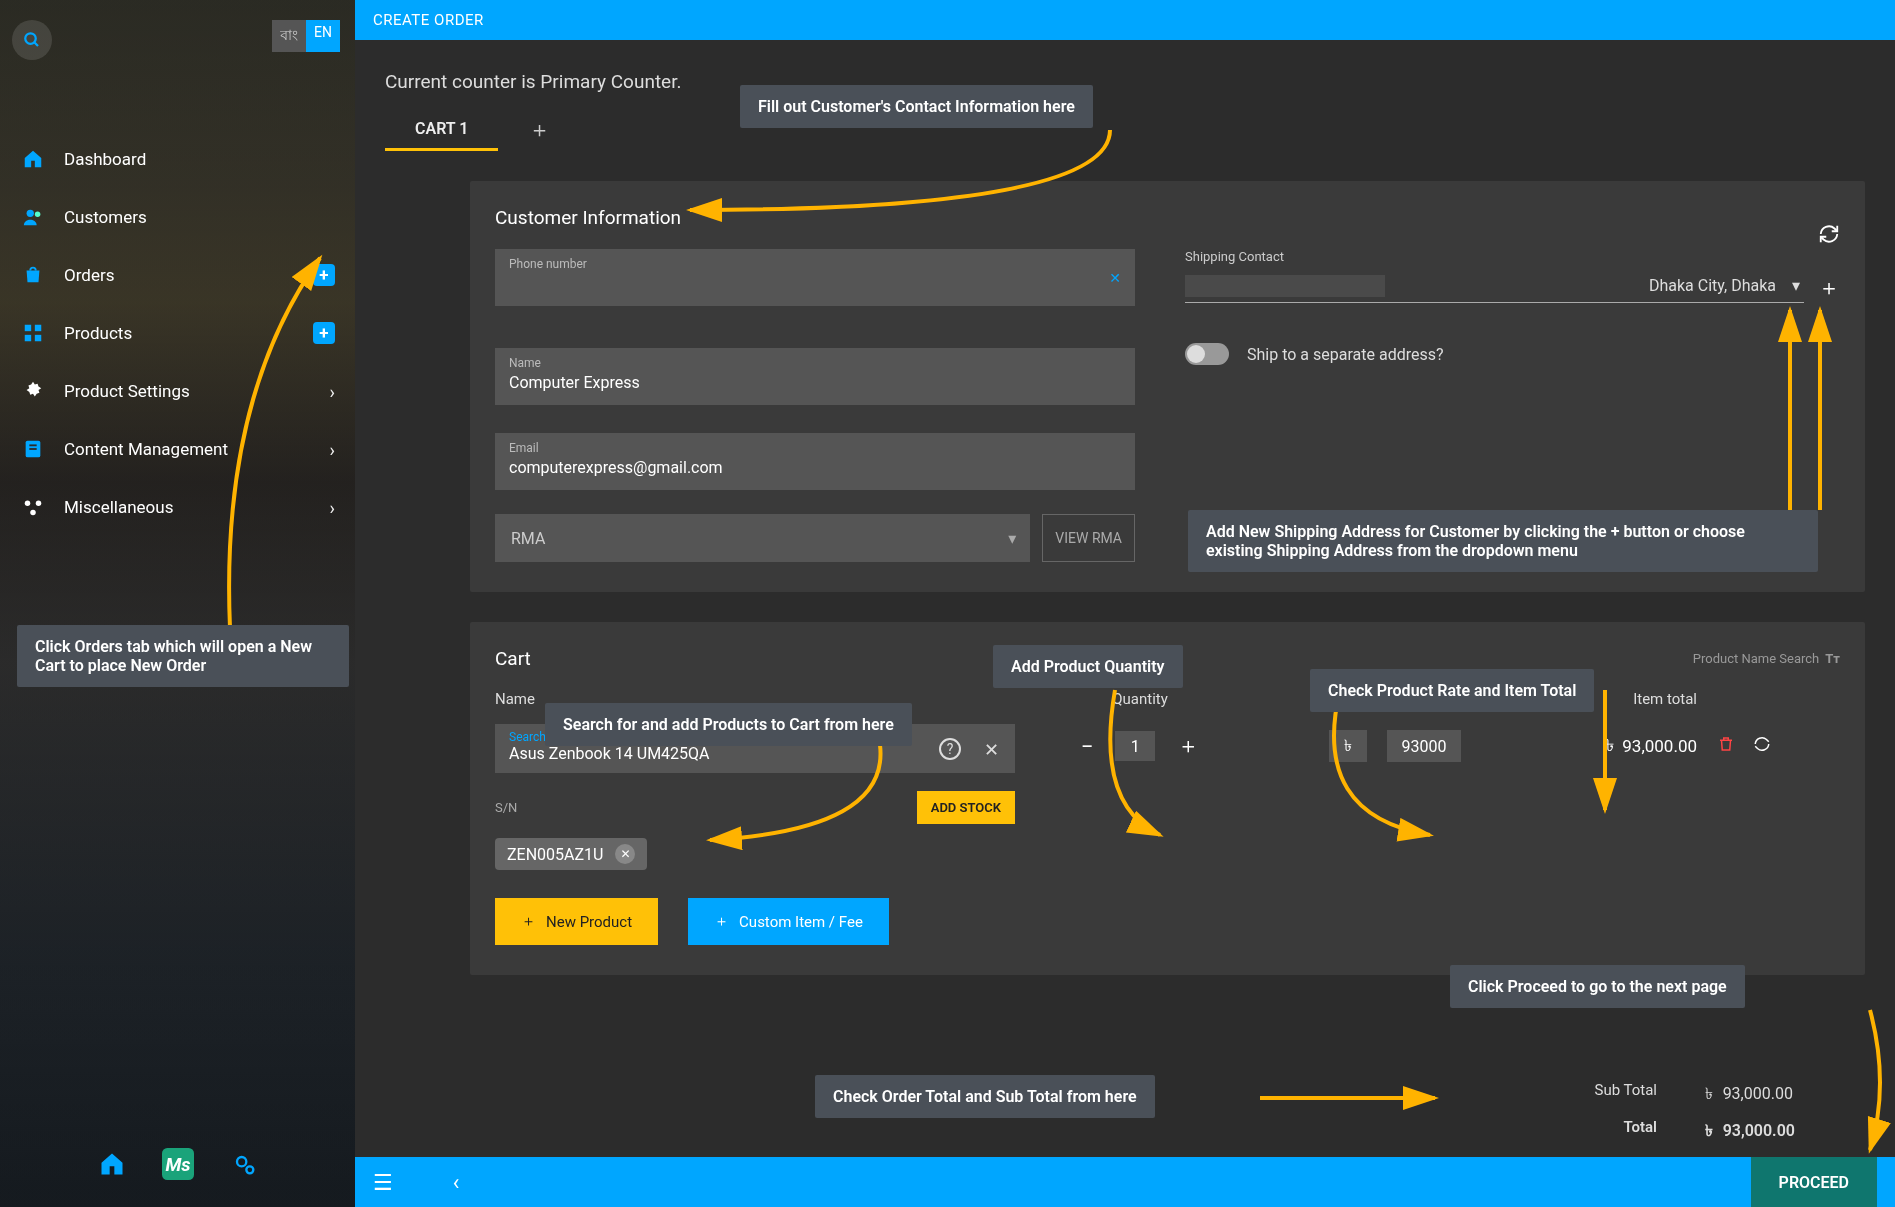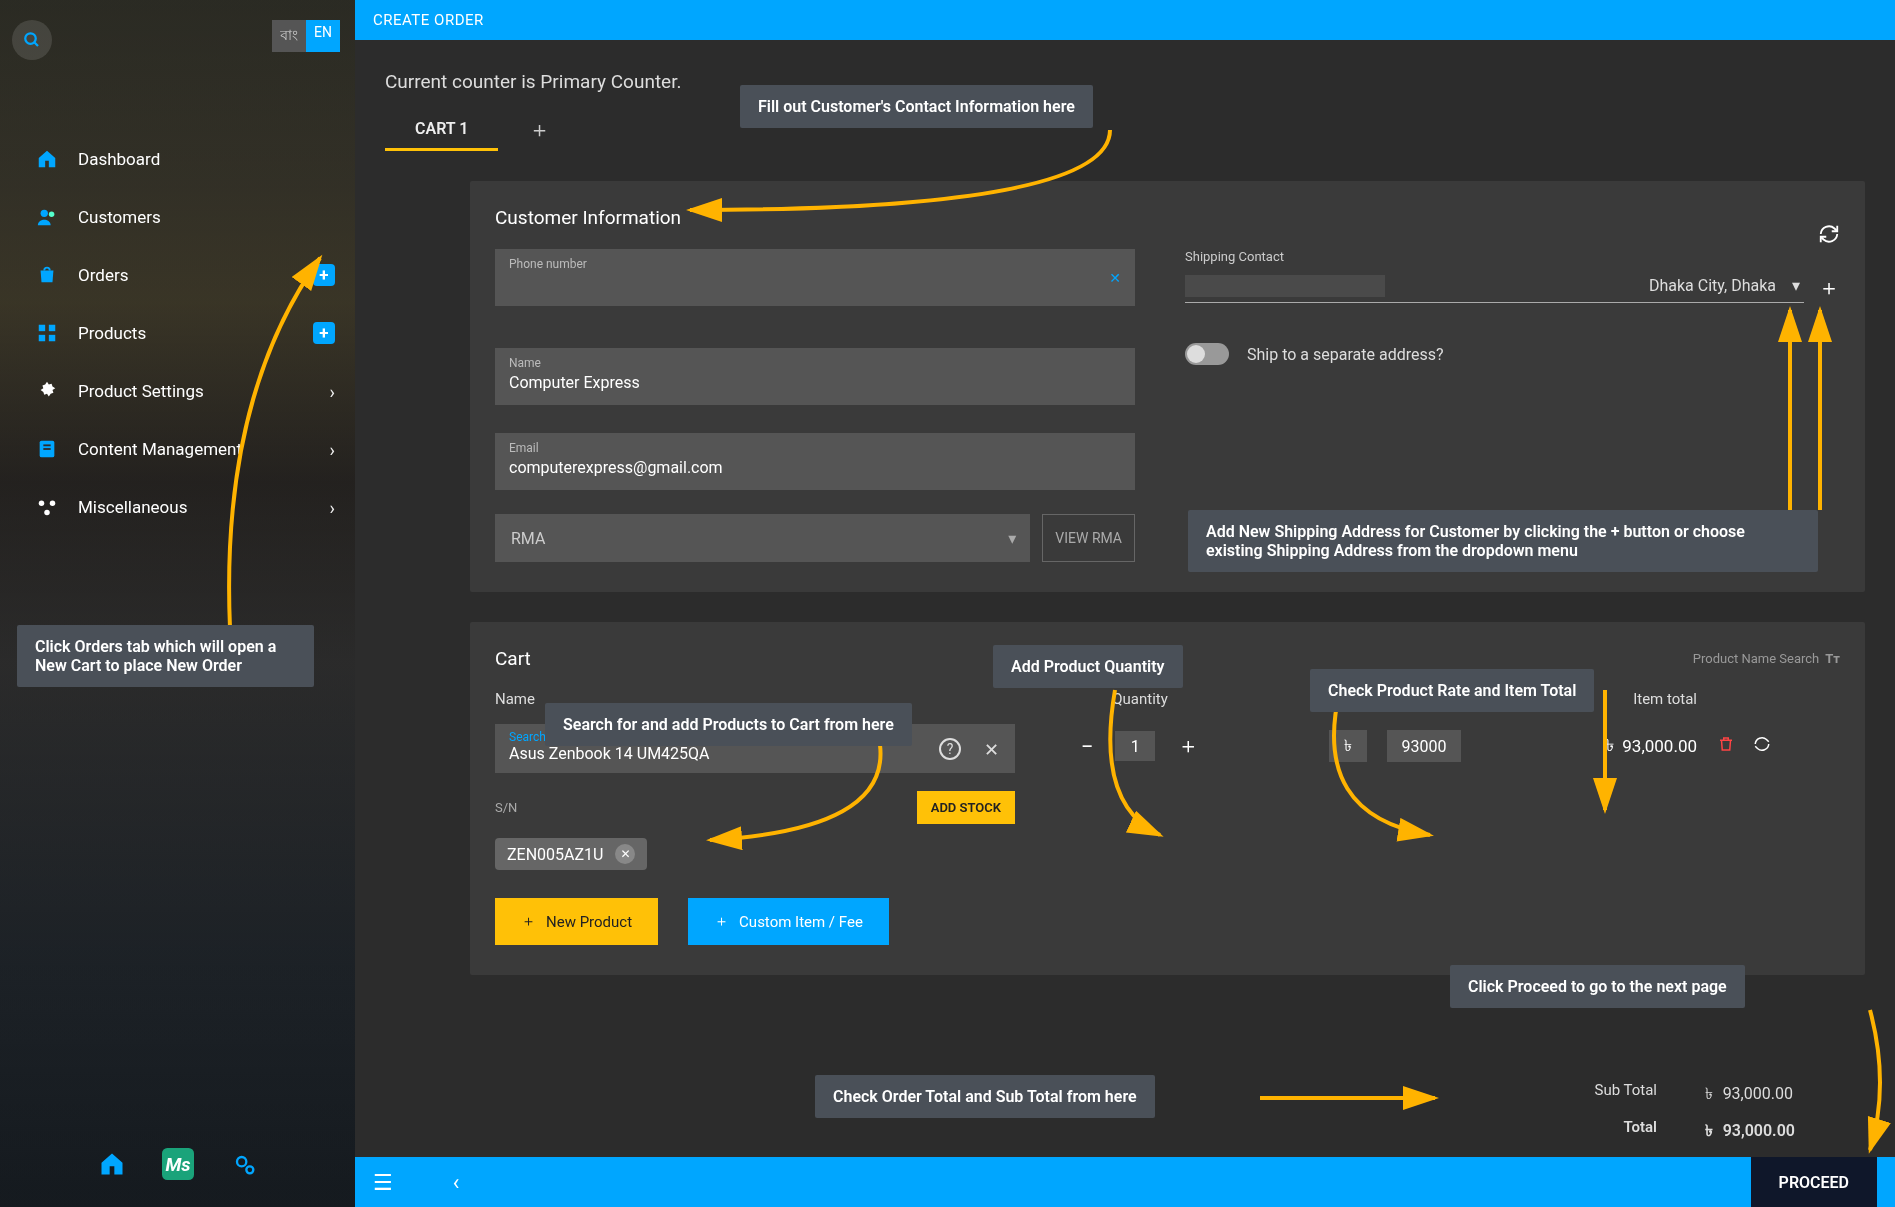--- a/index.html
+++ b/index.html
@@ -6,21 +6,21 @@
 body { background:#2c2c2c; color:#ddd; width:1895px; height:1207px; overflow:hidden; position:relative; }
 .sidebar { position:absolute; left:0; top:0; bottom:0; width:355px;
   background:linear-gradient(rgba(30,30,30,0.55),rgba(30,30,30,0.55)),
     linear-gradient(to bottom,#3a3a2a 0%,#4a4530 15%,#5a5030 25%,#2a2520 40%,#3a3a3a 55%,#1a2530 80%,#0a1520 100%);
   padding-top:20px; }
 .sb-search{ width:40px;height:40px;border-radius:50%;background:rgba(255,255,255,0.12);display:flex;align-items:center;justify-content:center;margin-left:12px;color:#00a6ff;font-size:18px;}
 .lang-toggle{ position:absolute;top:20px;right:15px;display:flex;}
 .lang-toggle span{padding:4px 8px;font-size:14px;}
 .lang-toggle .bn{background:#555;color:#ccc;}
 .lang-toggle .en{background:#00a6ff;color:#fff;}
-.nav{margin-top:70px;padding-left:14px;}
+.nav{margin-top:70px;}
 .nav-item{display:flex;align-items:center;padding:16px 20px;font-size:17px;color:#fff;position:relative;}
 .nav-item .icon{width:26px;height:26px;margin-right:18px;display:inline-flex;align-items:center;justify-content:center;}
 .nav-item .badge{position:absolute;right:20px;width:22px;height:22px;background:#00a6ff;border-radius:4px;color:#fff;display:flex;align-items:center;justify-content:center;font-weight:bold;}
 .nav-item .chev{position:absolute;right:20px;color:#eee;font-size:18px;}
 .sb-bottom{position:absolute;bottom:25px;left:0;right:0;display:flex;justify-content:center;gap:30px;}
 .sb-bottom .btn{width:36px;height:36px;display:flex;align-items:center;justify-content:center;}
 
 .main{position:absolute;left:355px;top:0;right:0;bottom:0;}
 .topbar{height:40px;background:#00a6ff;color:#fff;display:flex;align-items:center;padding:0 18px;font-size:15px;letter-spacing:0.5px;}
 .content{padding:30px 30px 0 30px;height:calc(100% - 40px - 50px);overflow:hidden;position:relative;}
@@ -75,21 +75,21 @@
 .sn-chip .rm{background:#888;border-radius:50%;width:20px;height:20px;display:flex;align-items:center;justify-content:center;font-size:12px;}
 .btn-addstock{margin-left:auto;background:#ffc107;color:#222;padding:9px 14px;font-size:13px;font-weight:600;}
 .btn-row{display:flex;gap:30px;margin-top:28px;}
 .btn-yellow{background:#ffc107;color:#222;padding:14px 26px;font-size:15px;display:flex;align-items:center;gap:10px;}
 .btn-blue{background:#00a6ff;color:#fff;padding:14px 26px;font-size:15px;display:flex;align-items:center;gap:10px;}
 
 .totals{position:absolute;right:30px;bottom:12px;display:grid;grid-template-columns:110px 160px;gap:10px 48px;font-size:15px;}
 .totals .val{font-family:monospace;font-size:16px;white-space:nowrap;}
 
 .bottombar{position:absolute;left:0;right:0;bottom:0;height:50px;background:#00a6ff;display:flex;align-items:center;padding:0 18px;color:#fff;}
-.bottombar .proceed{margin-left:auto;background:#0f172a;height:50px;padding:0 28px;display:flex;align-items:center;font-weight:600;text-align:center;}
+.bottombar .proceed{margin-left:auto;background:#0f766e;height:50px;padding:0 28px;display:flex;align-items:center;font-weight:600;text-align:center;}
 
 .callout{position:absolute;background:#4a5058;color:#fff;padding:12px 18px;font-size:16px;font-weight:600;border-radius:2px;z-index:50;}
 svg.arrow{position:absolute;z-index:45;pointer-events:none;}
 </style>
 </head>
 <body>
 
 <div class="sidebar">
   <div class="sb-search">
     <svg width="18" height="18" viewBox="0 0 24 24" fill="none" stroke="#00a6ff" stroke-width="3">
@@ -351,21 +351,21 @@
 <div class="callout" style="top:85px;left:740px;">Fill out Customer's Contact Information here</div>
 <svg class="arrow" style="top:120px;left:670px;" width="450" height="110">
     <defs>
       <marker id="ah1" markerWidth="10" markerHeight="10" refX="8" refY="3" orient="auto">
         <path d="M0,0 L9,3 L0,6 Z" fill="#ffb300"></path>
       </marker>
     </defs>
     <path d="M440 10 Q 440 90 20 90" fill="none" stroke="#ffb300" stroke-width="4" marker-end="url(#ah1)"></path>
   </svg>
 
-<div class="callout" style="top:625px;left:17px;width:297px;">Click Orders tab which will open a New Cart to place New Order</div>
+<div class="callout" style="top:625px;left:17px;width:332px;">Click Orders tab which will open a New Cart to place New Order</div>
 <svg class="arrow" style="top:248px;left:210px;" width="140" height="390">
     <path d="M20 380 Q 10 150 110 10" fill="none" stroke="#ffb300" stroke-width="4" marker-end="url(#ah1)"></path>
   </svg>
 
 <div class="callout" style="top:510px;left:1188px;width:630px;">Add New Shipping Address for Customer by clicking the + button or choose existing Shipping Address from the dropdown menu</div>
 <svg class="arrow" style="top:300px;left:1770px;" width="40" height="215">
     <path d="M20 210 L20 10" fill="none" stroke="#ffb300" stroke-width="4" marker-end="url(#ah1)"></path>
   </svg>
 <svg class="arrow" style="top:300px;left:1800px;" width="40" height="215">
     <path d="M20 210 L20 10" fill="none" stroke="#ffb300" stroke-width="4" marker-end="url(#ah1)"></path>

